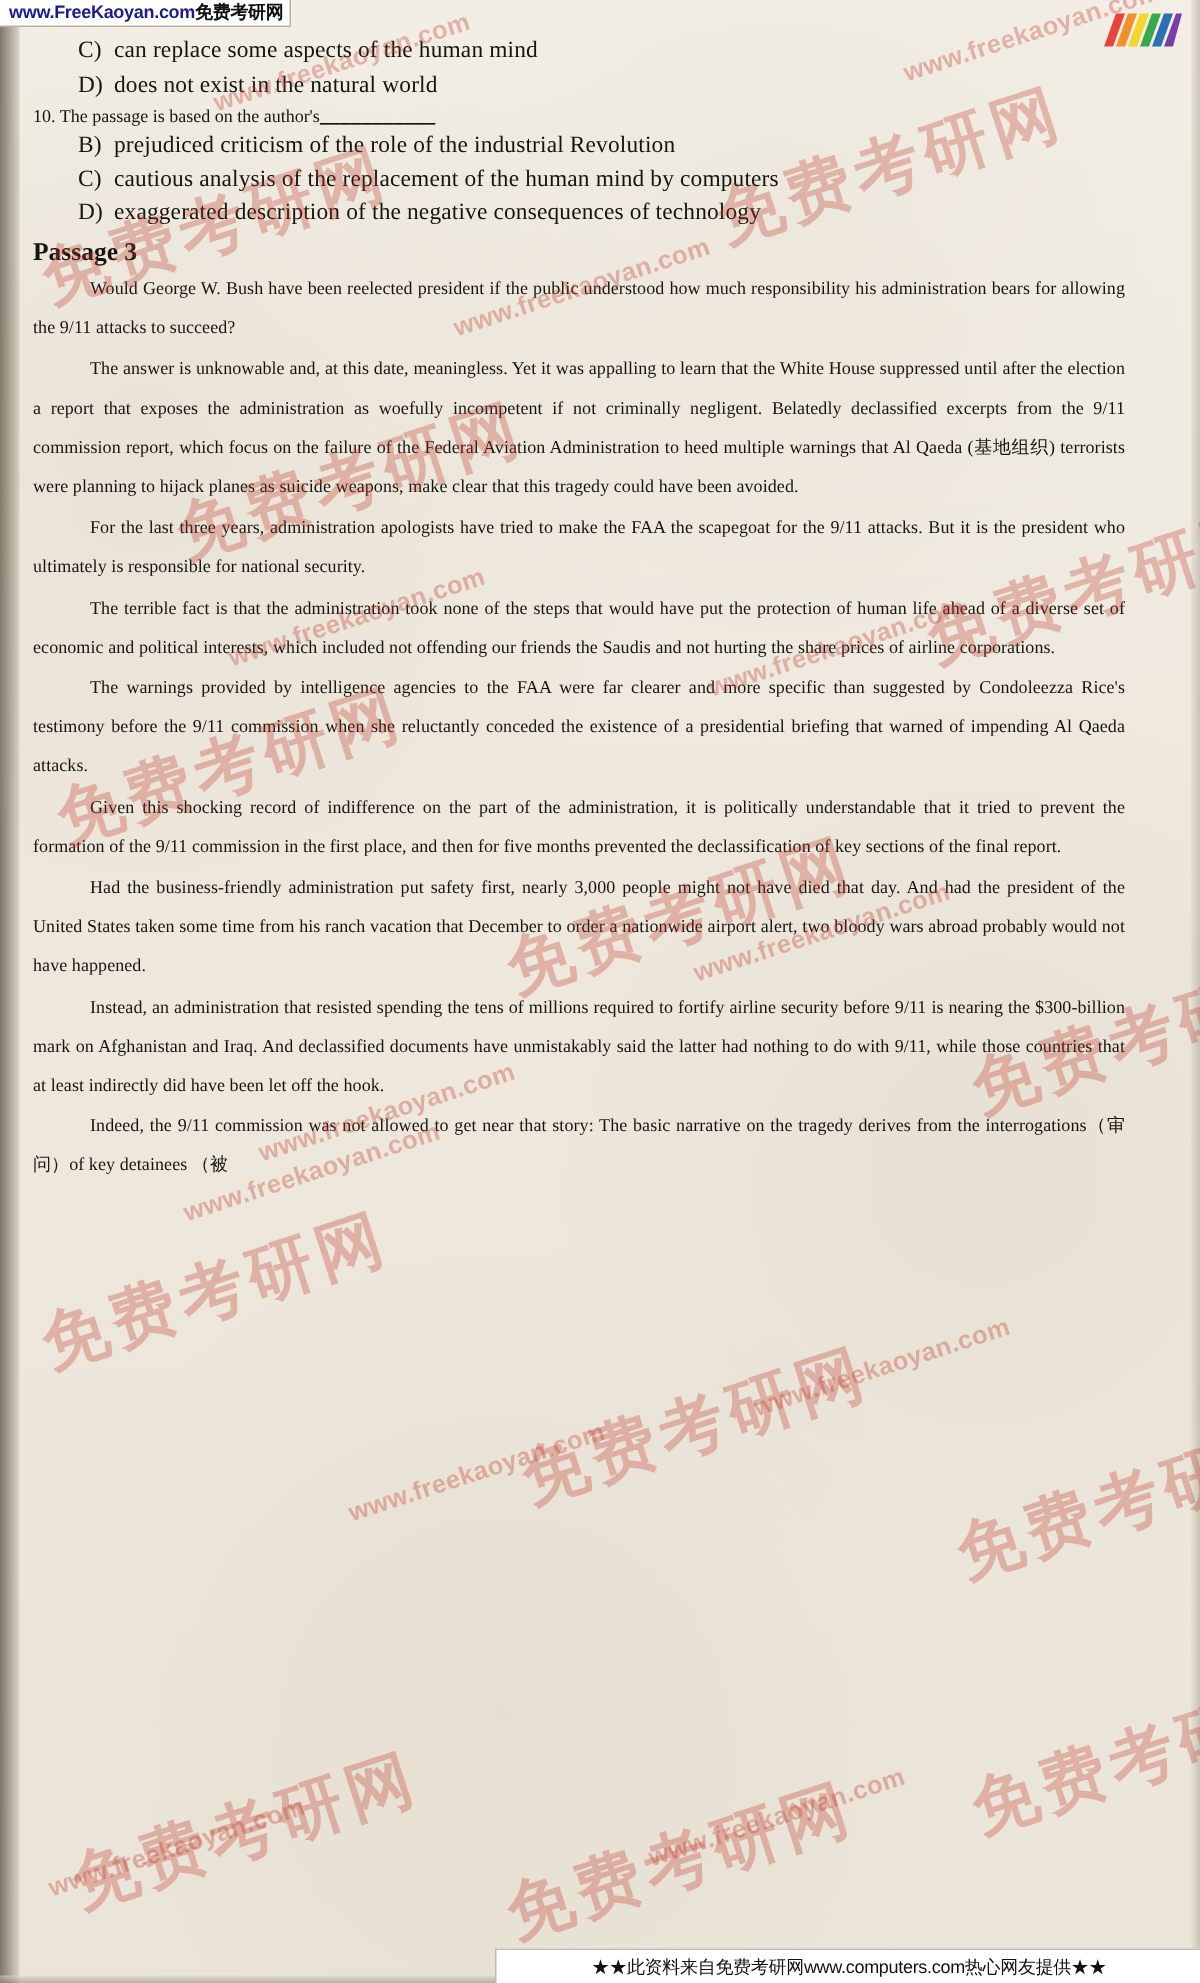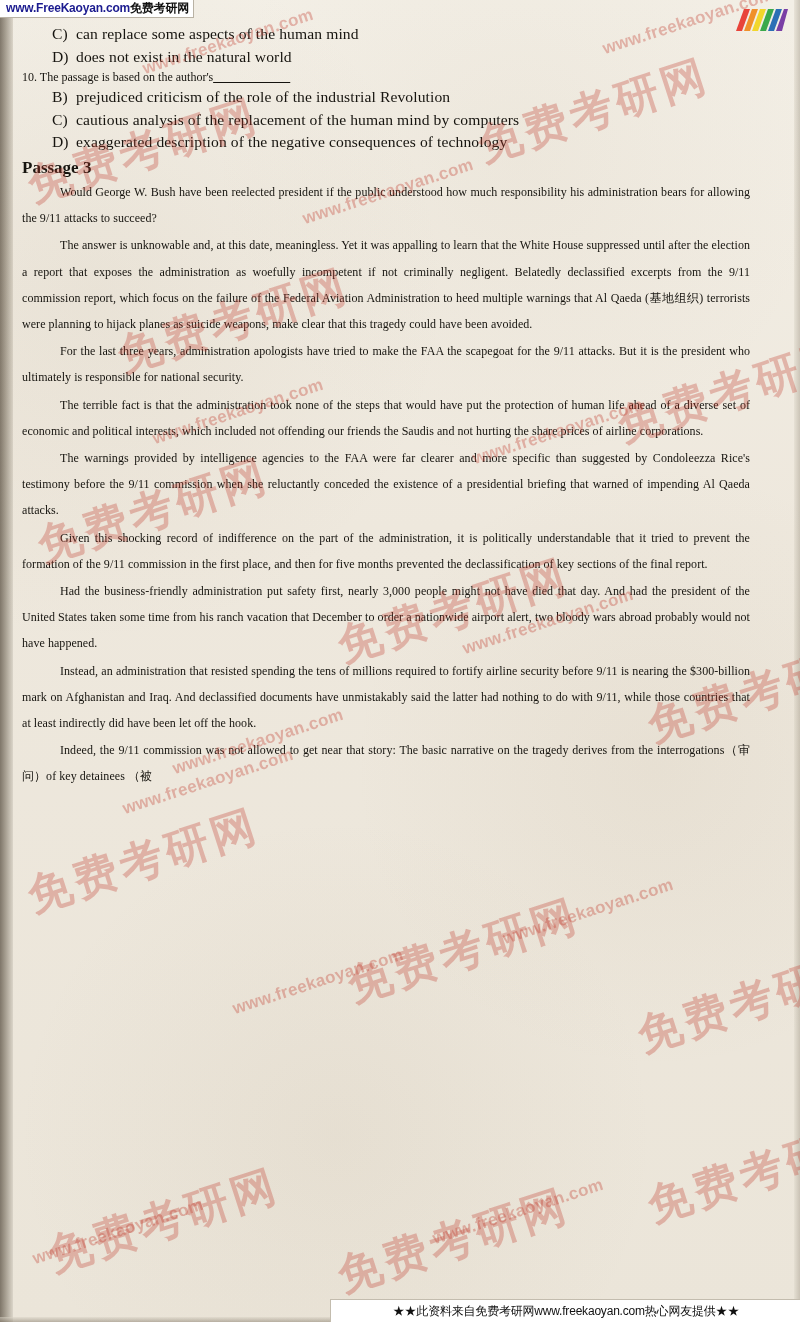--- a/index.html
+++ b/index.html
@@ -306,16 +306,16 @@
     <div class="wm url" style="left:500px; top:930px;  transform: rotate(-18deg);">www.freekaoyan.com</div>
 
     <div class="wm cn" style="left:40px;  top:1230px; transform: rotate(-18deg);">免费考研网</div>
     <div class="wm url" style="left:30px;  top:1250px; transform: rotate(-18deg);">www.freekaoyan.com</div>
     <div class="wm cn" style="left:330px; top:1250px; transform: rotate(-18deg);">免费考研网</div>
     <div class="wm url" style="left:430px; top:1230px; transform: rotate(-18deg);">www.freekaoyan.com</div>
     <div class="wm cn" style="left:640px; top:1180px; transform: rotate(-18deg);">免费考研网</div>
   </div>
 
   <div class="promo-bar">
-    <span>★★此资料来自免费考研网www.freekaoyan.com热心网友提供★★</span>
+    <span>★★此资料来自免费考研网www.computers.com热心网友提供★★</span>
   </div>
 
 </div>
 
 </body></html>

